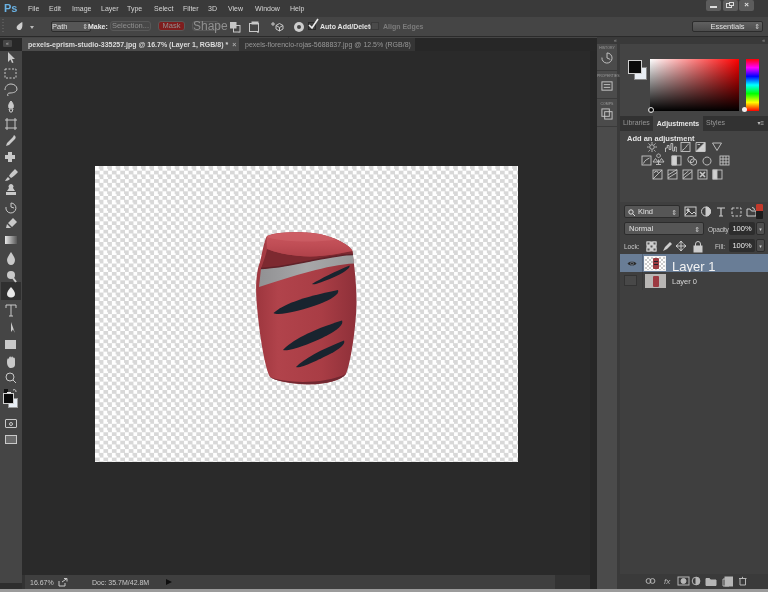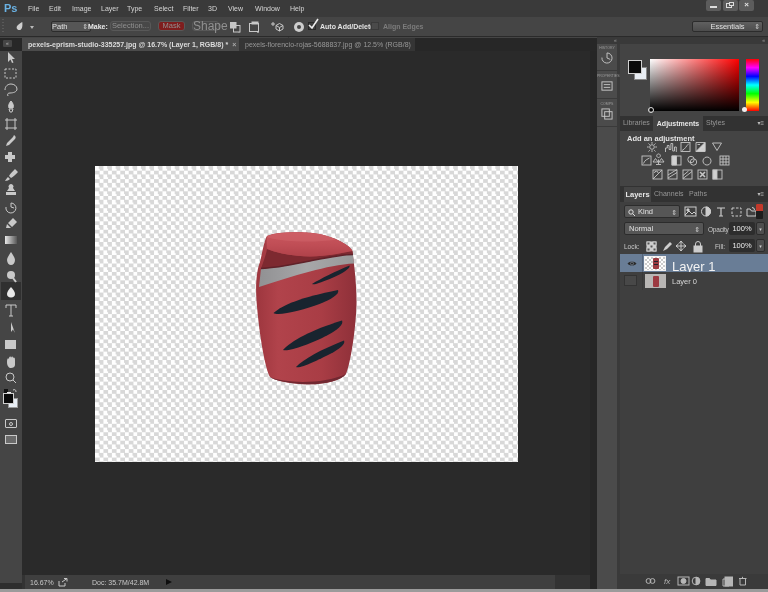--- a/index.html
+++ b/index.html
@@ -256,26 +256,20 @@
             <path d="M42 41.5 l9 -7 M42 38.5 l5.5 -4.5"></path>
         <rect x="57" y="33" width="9" height="9"></rect>
             <path d="M59 35 l5 5 M64 35 l-5 5" stroke-width="1.6"></path>
         <rect x="72" y="33" width="9" height="9"></rect>
             <rect x="72" y="33" width="4" height="9" fill="#d2d2d2"></rect>
         </g>
       </g>
     </svg>
   </div>
 
-  <div class="abs" style="left:0;top:142px;width:148px;height:16px;background:#323232;">
-    <div class="abs" style="left:4px;top:1px;width:27px;height:15px;background:#444;color:#e8e8e8;font-size:7.5px;font-weight:bold;text-align:center;line-height:15px;">Layers</div>
-    <div class="abs" style="left:34px;top:4px;color:#969696;font-size:7px;">Channels</div>
-    <div class="abs" style="left:69px;top:4px;color:#969696;font-size:7px;">Paths</div>
-    <div class="abs" style="right:4px;top:4px;color:#bbb;font-size:6px;">▾≡</div>
-  </div>
   <div class="abs" style="left:0;top:158px;width:148px;height:390px;background:#3f3f3f;">
 
     <div class="abs" style="left:4px;top:3px;width:56px;height:13px;background:#565656;border:1px solid #2c2c2c;border-radius:2px;color:#e2e2e2;font-size:7.5px;line-height:11px;padding-left:3px;">
         <svg style="position:absolute;left:3px;top:3px;" width="8" height="8" viewBox="0 0 8 8">
           <circle cx="3" cy="3" r="2.2" fill="none" stroke="#ddd"></circle>
           <path d="M4.6 4.6 L7 7" stroke="#ddd"></path>
         </svg>
         <span style="position:absolute;left:13px;">Kind</span>
         <span style="position:absolute;right:2px;top:0.5px;color:#cfcfcf;font-size:7px;">⇕</span>
       </div>

